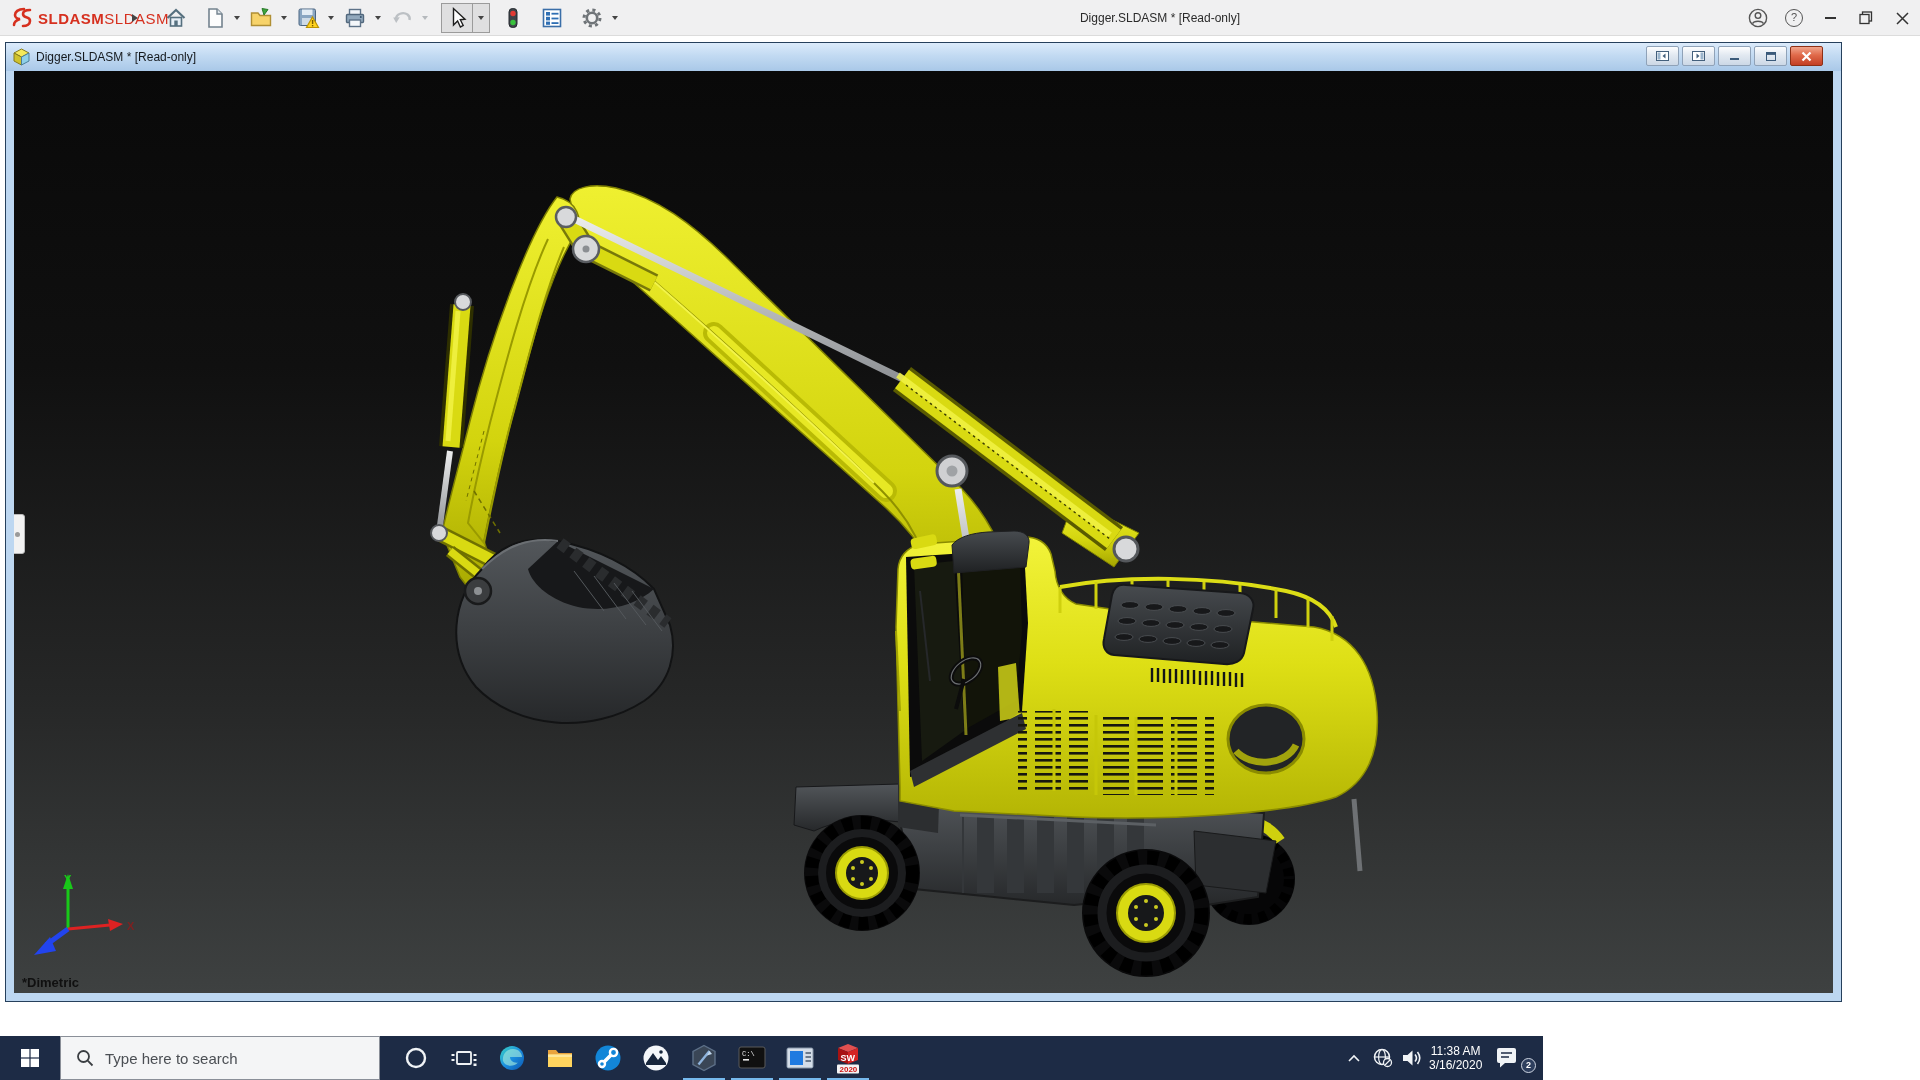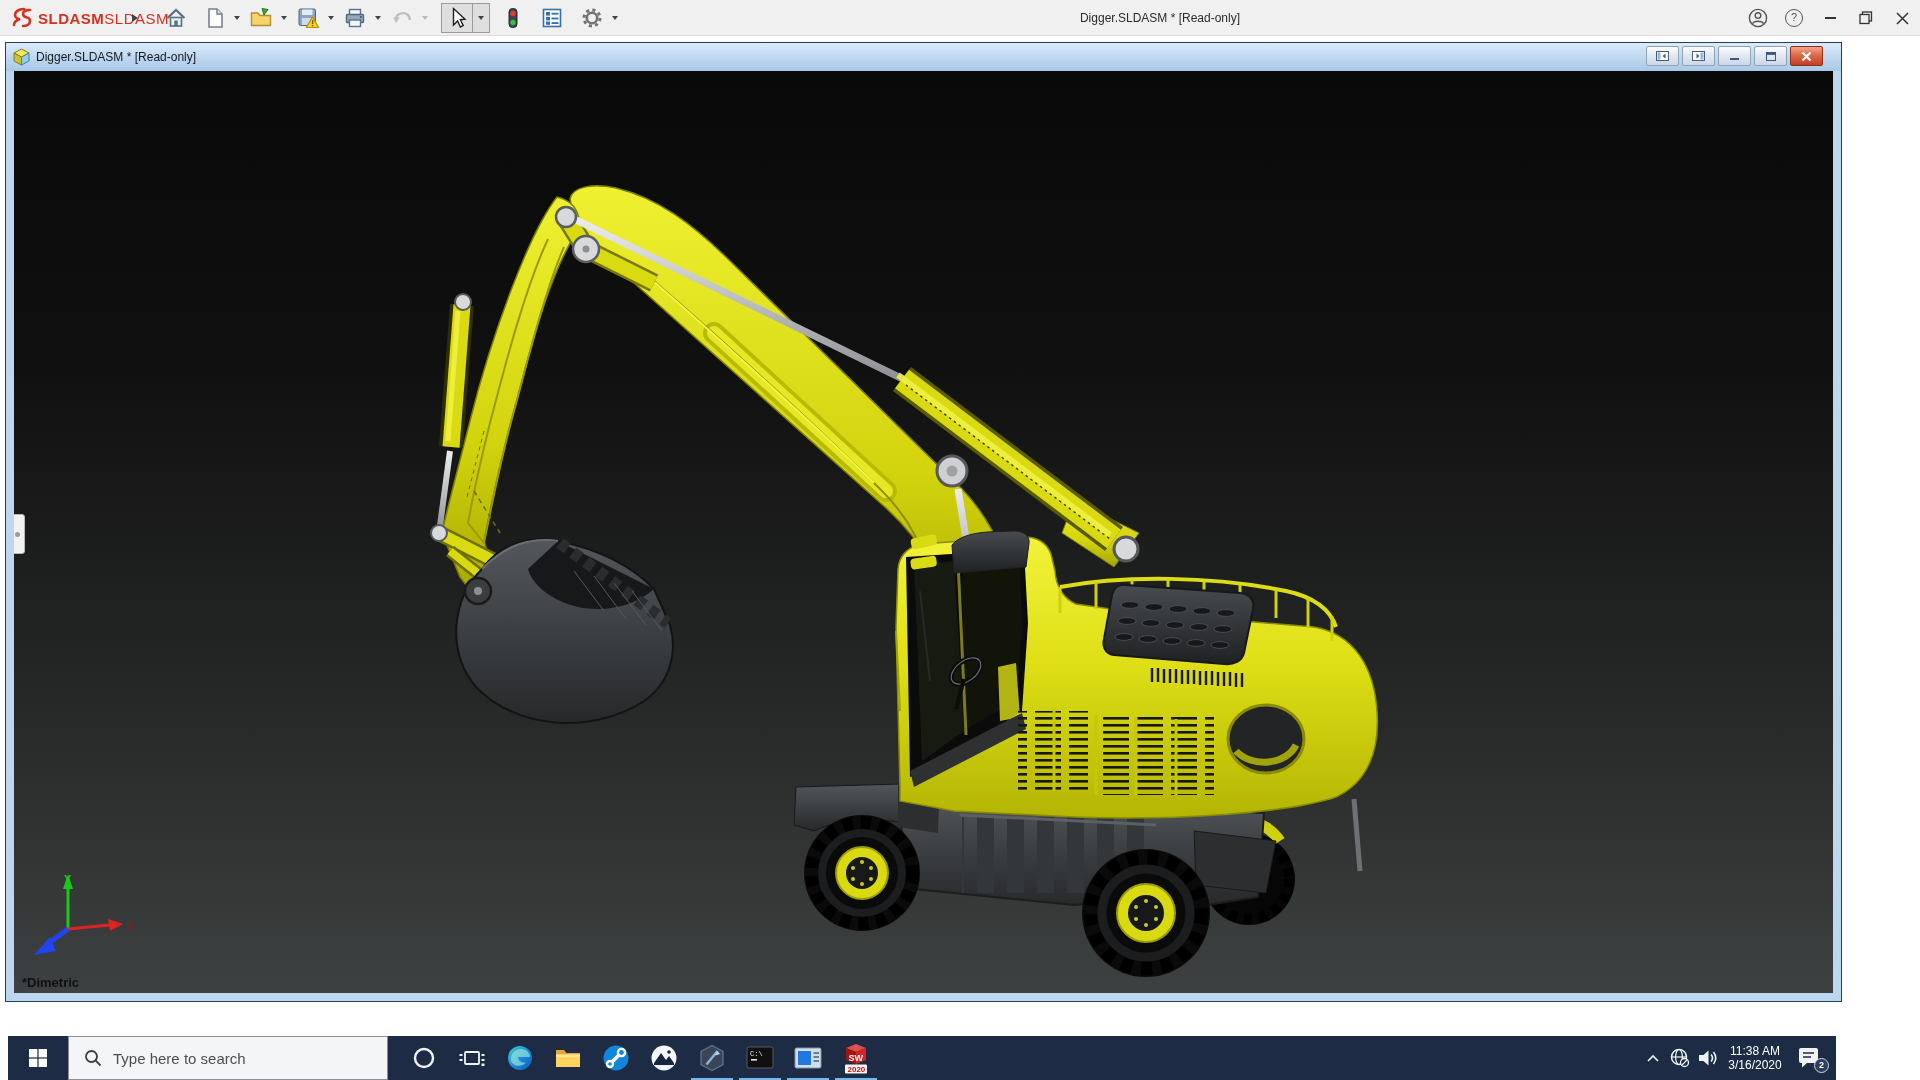--- a/index.html
+++ b/index.html
@@ -43,33 +43,33 @@
     background:linear-gradient(180deg,#090909 0%,#101010 32%,#262727 68%,#3e4141 100%); overflow:hidden; }
   .viewport > svg.model { position:absolute; left:0; top:0; width:100%; height:100%; }
   .view-label { position:absolute; left:8px; bottom:3px; font-size:13px; font-weight:bold; color:#101010; }
   .triad { position:absolute; left:14px; bottom:26px; }
   .splitter-tab { position:absolute; left:-4px; top:443px; width:15px; height:40px;
     background:#f2f2f2; border:1px solid #b9b9b9; border-radius:0 3px 3px 0; }
   .splitter-tab::after { content:""; position:absolute; left:4px; top:17px; width:5px; height:5px;
     border-radius:50%; background:#9a9a9a; }
 
   
-  #taskbar { position:absolute; left:8px; top:1036px; width:1828px; height:44px; background:#1d2b45; }
+  #taskbar { position:absolute; left:0; top:1036px; width:1543px; height:44px; background:#1d2b45; }
   .tb-start { position:absolute; left:0; top:0; width:60px; height:44px;
     display:flex; align-items:center; justify-content:center; }
   .tb-search { position:absolute; left:60px; top:0; width:320px; height:44px;
     background:#f4f5f6; border:1px solid #8a8f98; display:flex; align-items:center; }
   .tb-search input { border:none; outline:none; background:transparent; font-size:15px; color:#3f4347;
     width:250px; font-family:"Liberation Sans",sans-serif; }
   .tb-search input::placeholder { color:#4b4f54; opacity:1; }
   .tb-apps { position:absolute; left:392px; top:0; height:44px; display:flex; }
   .tb-slot { position:relative; width:48px; height:44px; display:flex; align-items:center; justify-content:center; }
   .tb-slot .runline { position:absolute; left:3px; bottom:0; width:42px; height:2.5px; background:#76b9ed; }
   .tb-tray { position:absolute; right:4px; top:0; height:44px; display:flex; align-items:center; }
-  .tray-item { height:44px; display:flex; align-items:center; justify-content:center; }
+  .tray-item { height:44px; display:flex; align-items:center; justify-content:flex-start; }
   .tb-clock { width:66px; text-align:center; color:#fff; font-size:12px; line-height:14px; }
 
   svg { display:block; }
 </style>
 </head>
 <body>
 
 <div id="titlebar">
   <div class="brand">
     <svg width="24" height="22" viewBox="0 0 24 22">

